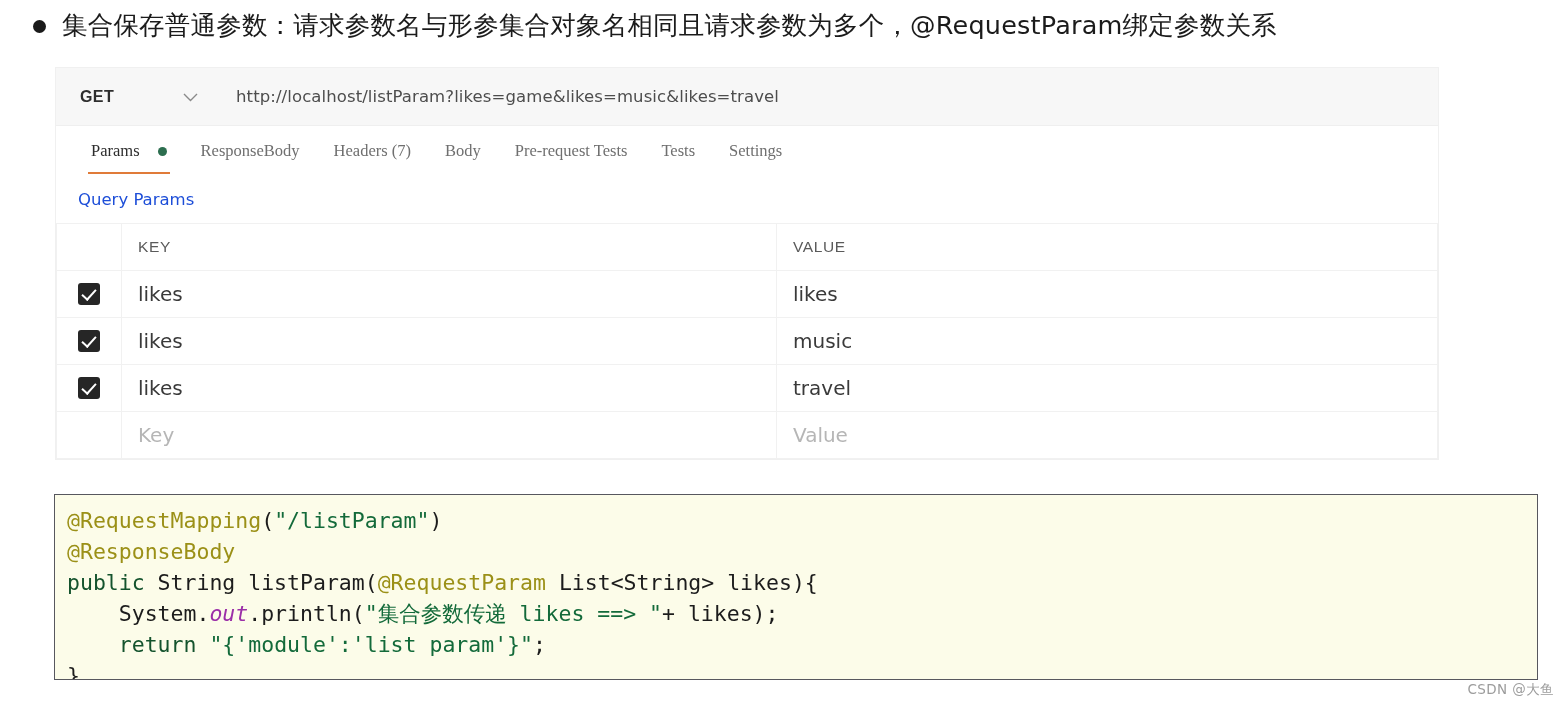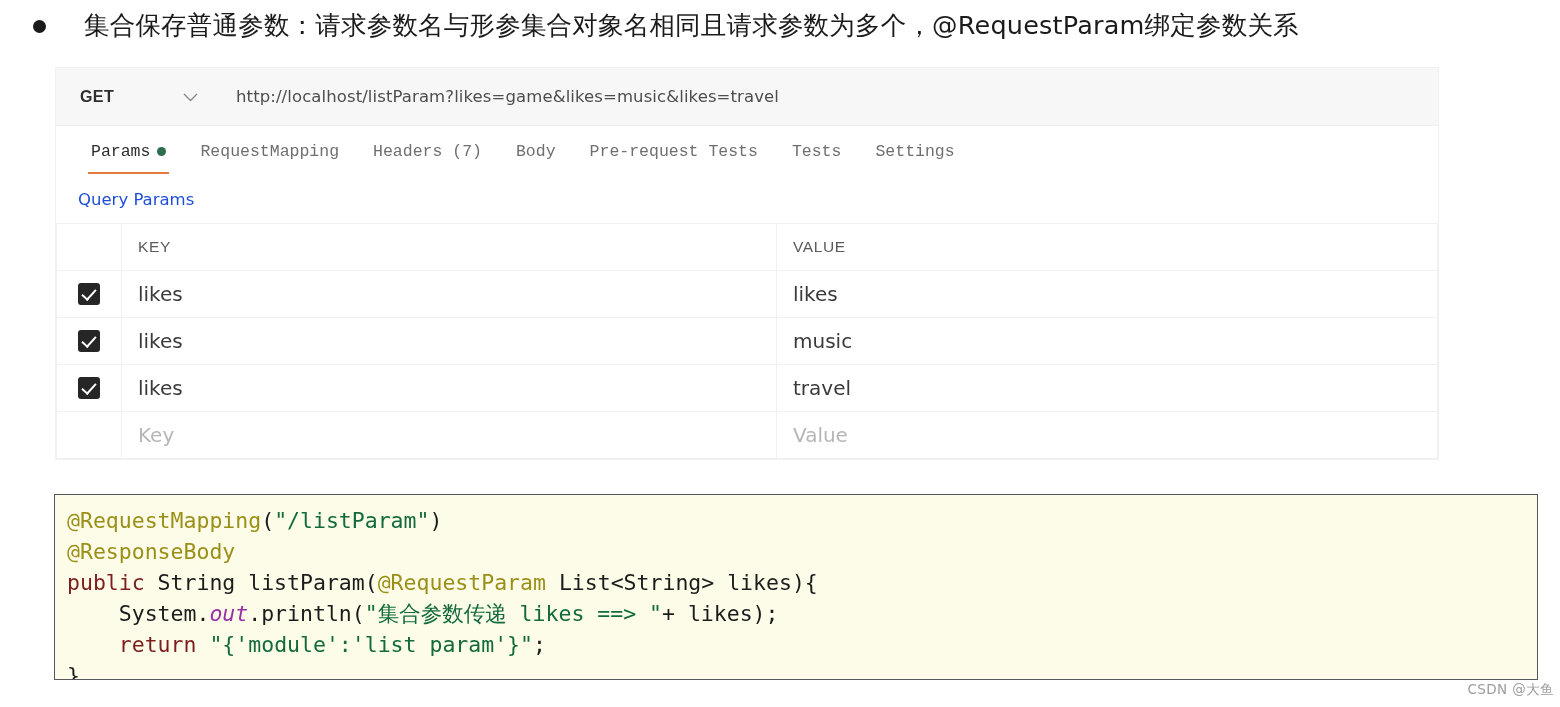--- a/index.html
+++ b/index.html
@@ -25,21 +25,21 @@
   }
   .bullet-dot {
     width: 13px; height: 13px;
     border-radius: 50%;
     background: #1a1a1a;
     margin-left: 33px;
     margin-top: 12px;
     flex: 0 0 auto;
   }
   .bullet-text {
-    margin-left: 38px;
+    margin-left: 16px;
     font-size: 25.5px;
     line-height: 34px;
     color: #1b1b1b;
     letter-spacing: 0.2px;
     white-space: nowrap;
     font-family: "DejaVu Sans", "Liberation Sans", sans-serif;
   }
 
   
   .postman {
@@ -90,27 +90,27 @@
     display: flex;
     align-items: center;
     height: 50px;
     padding-left: 18px;
     background: #fff;
   }
   .tab {
     position: relative;
     display: flex;
     align-items: center;
-    gap: 7px;
+    gap: 18px;
     font-size: 16.5px;
     color: #6f6f6f;
     padding: 0 17px;
     height: 100%;
     white-space: nowrap;
-    font-family: Liberation Mono, monospace;
+    font-family: Liberation Serif, serif;
   }
   .tab.active { color: #2d2d2d; }
   .tab.active::after {
     content: "";
     position: absolute;
     left: 14px; right: 14px;
     bottom: 2px;
     height: 2.5px;
     background: #e07b39;
   }
@@ -195,21 +195,21 @@
   }
   .code-line {
     font-family: "DejaVu Sans Mono", "Liberation Mono", monospace;
     font-size: 21.5px;
     line-height: 31px;
     color: #1c1c1c;
     white-space: pre;
     letter-spacing: 0px;
   }
   .tok-ann { color: #9b9017; }
-  .tok-kw  { color: #7f1d1d; margin-top: 45px; }
+  .tok-kw  { color: #14532d; margin-top: 45px; }
   .tok-str { color: #136a3a; }
   .tok-field { color: #9b2fa8; font-style: italic; }
   .tok-plain { color: #1c1c1c; }
 
   
   .watermark {
     position: absolute;
     right: 6px; bottom: 8px;
     font-size: 13.5px;
     color: #9c9c9c;
@@ -239,21 +239,21 @@
     </div>
     <div class="url-text">http://localhost/listParam?likes=game&amp;likes=music&amp;likes=travel</div>
   </div>
 
   <div class="tabs">
     <div class="tab active">
       <span>Params</span>
       <span class="green-dot"></span>
     </div>
     <div class="tab">
-      <span>RequestMapping</span>
+      <span>ResponseBody</span>
     </div>
     <div class="tab">
       <span>Headers (7)</span>
     </div>
     <div class="tab">
       <span>Body</span>
     </div>
     <div class="tab">
       <span>Pre-request Tests</span>
     </div>

